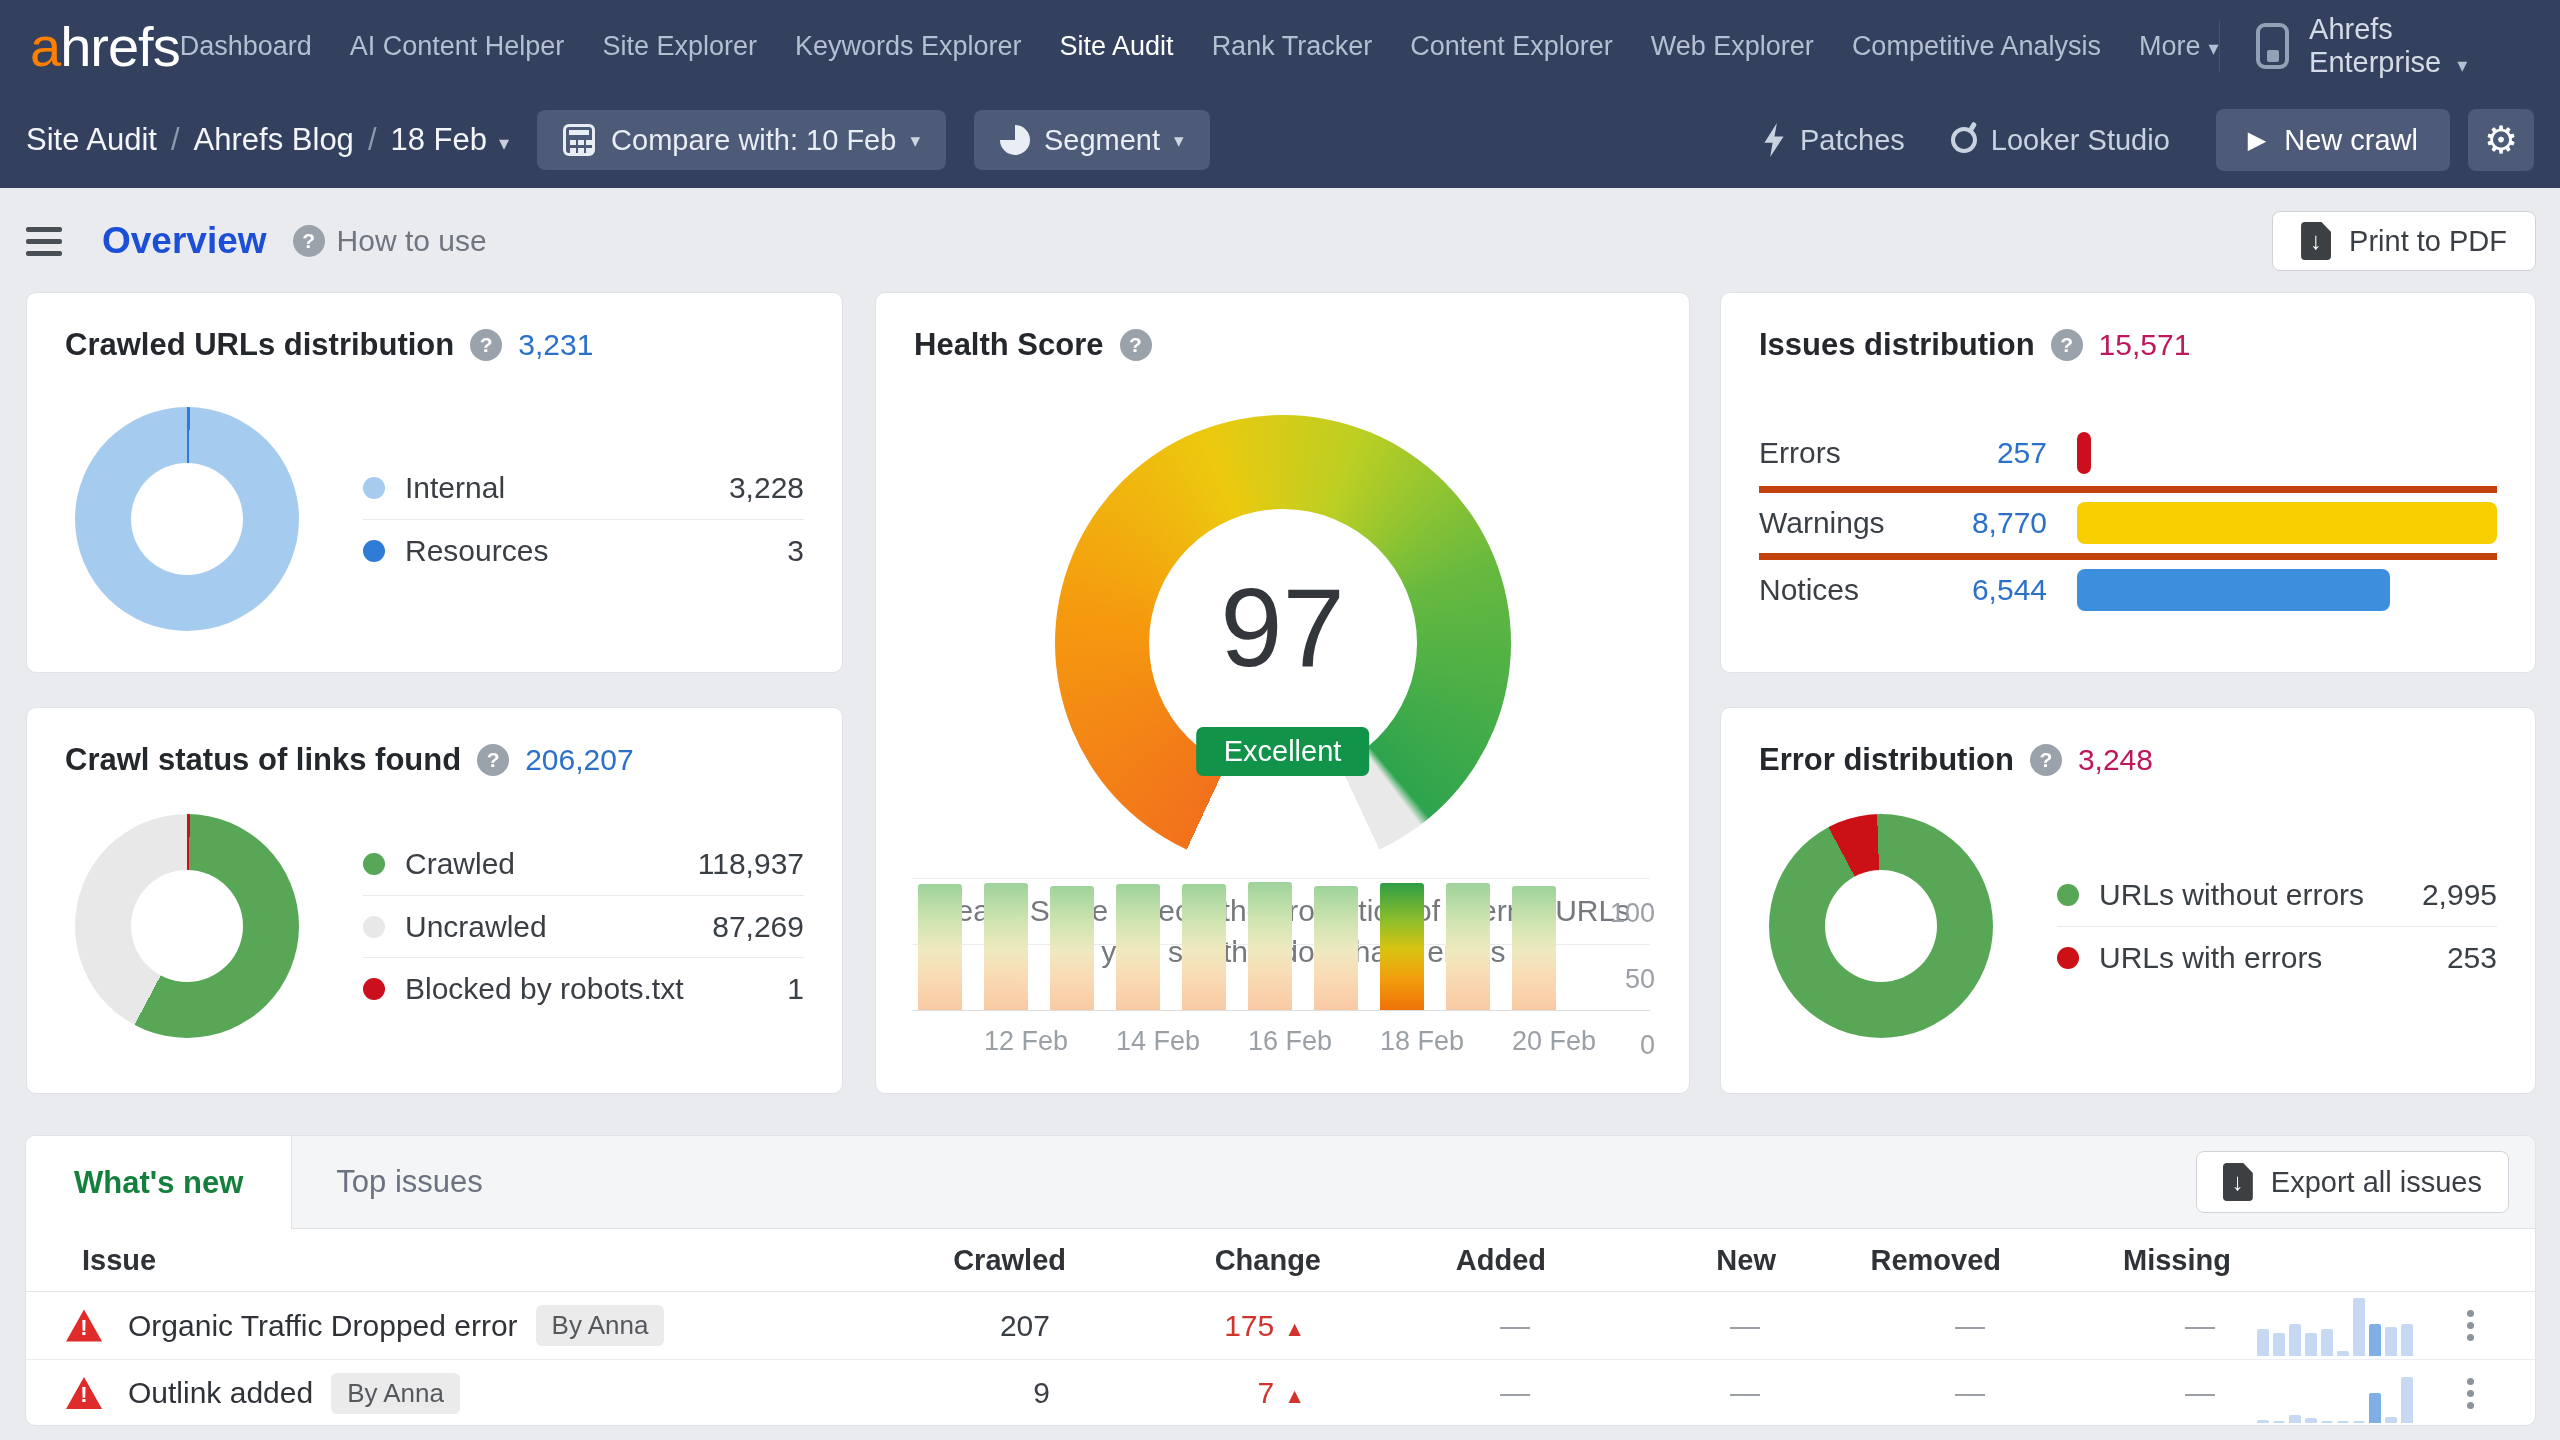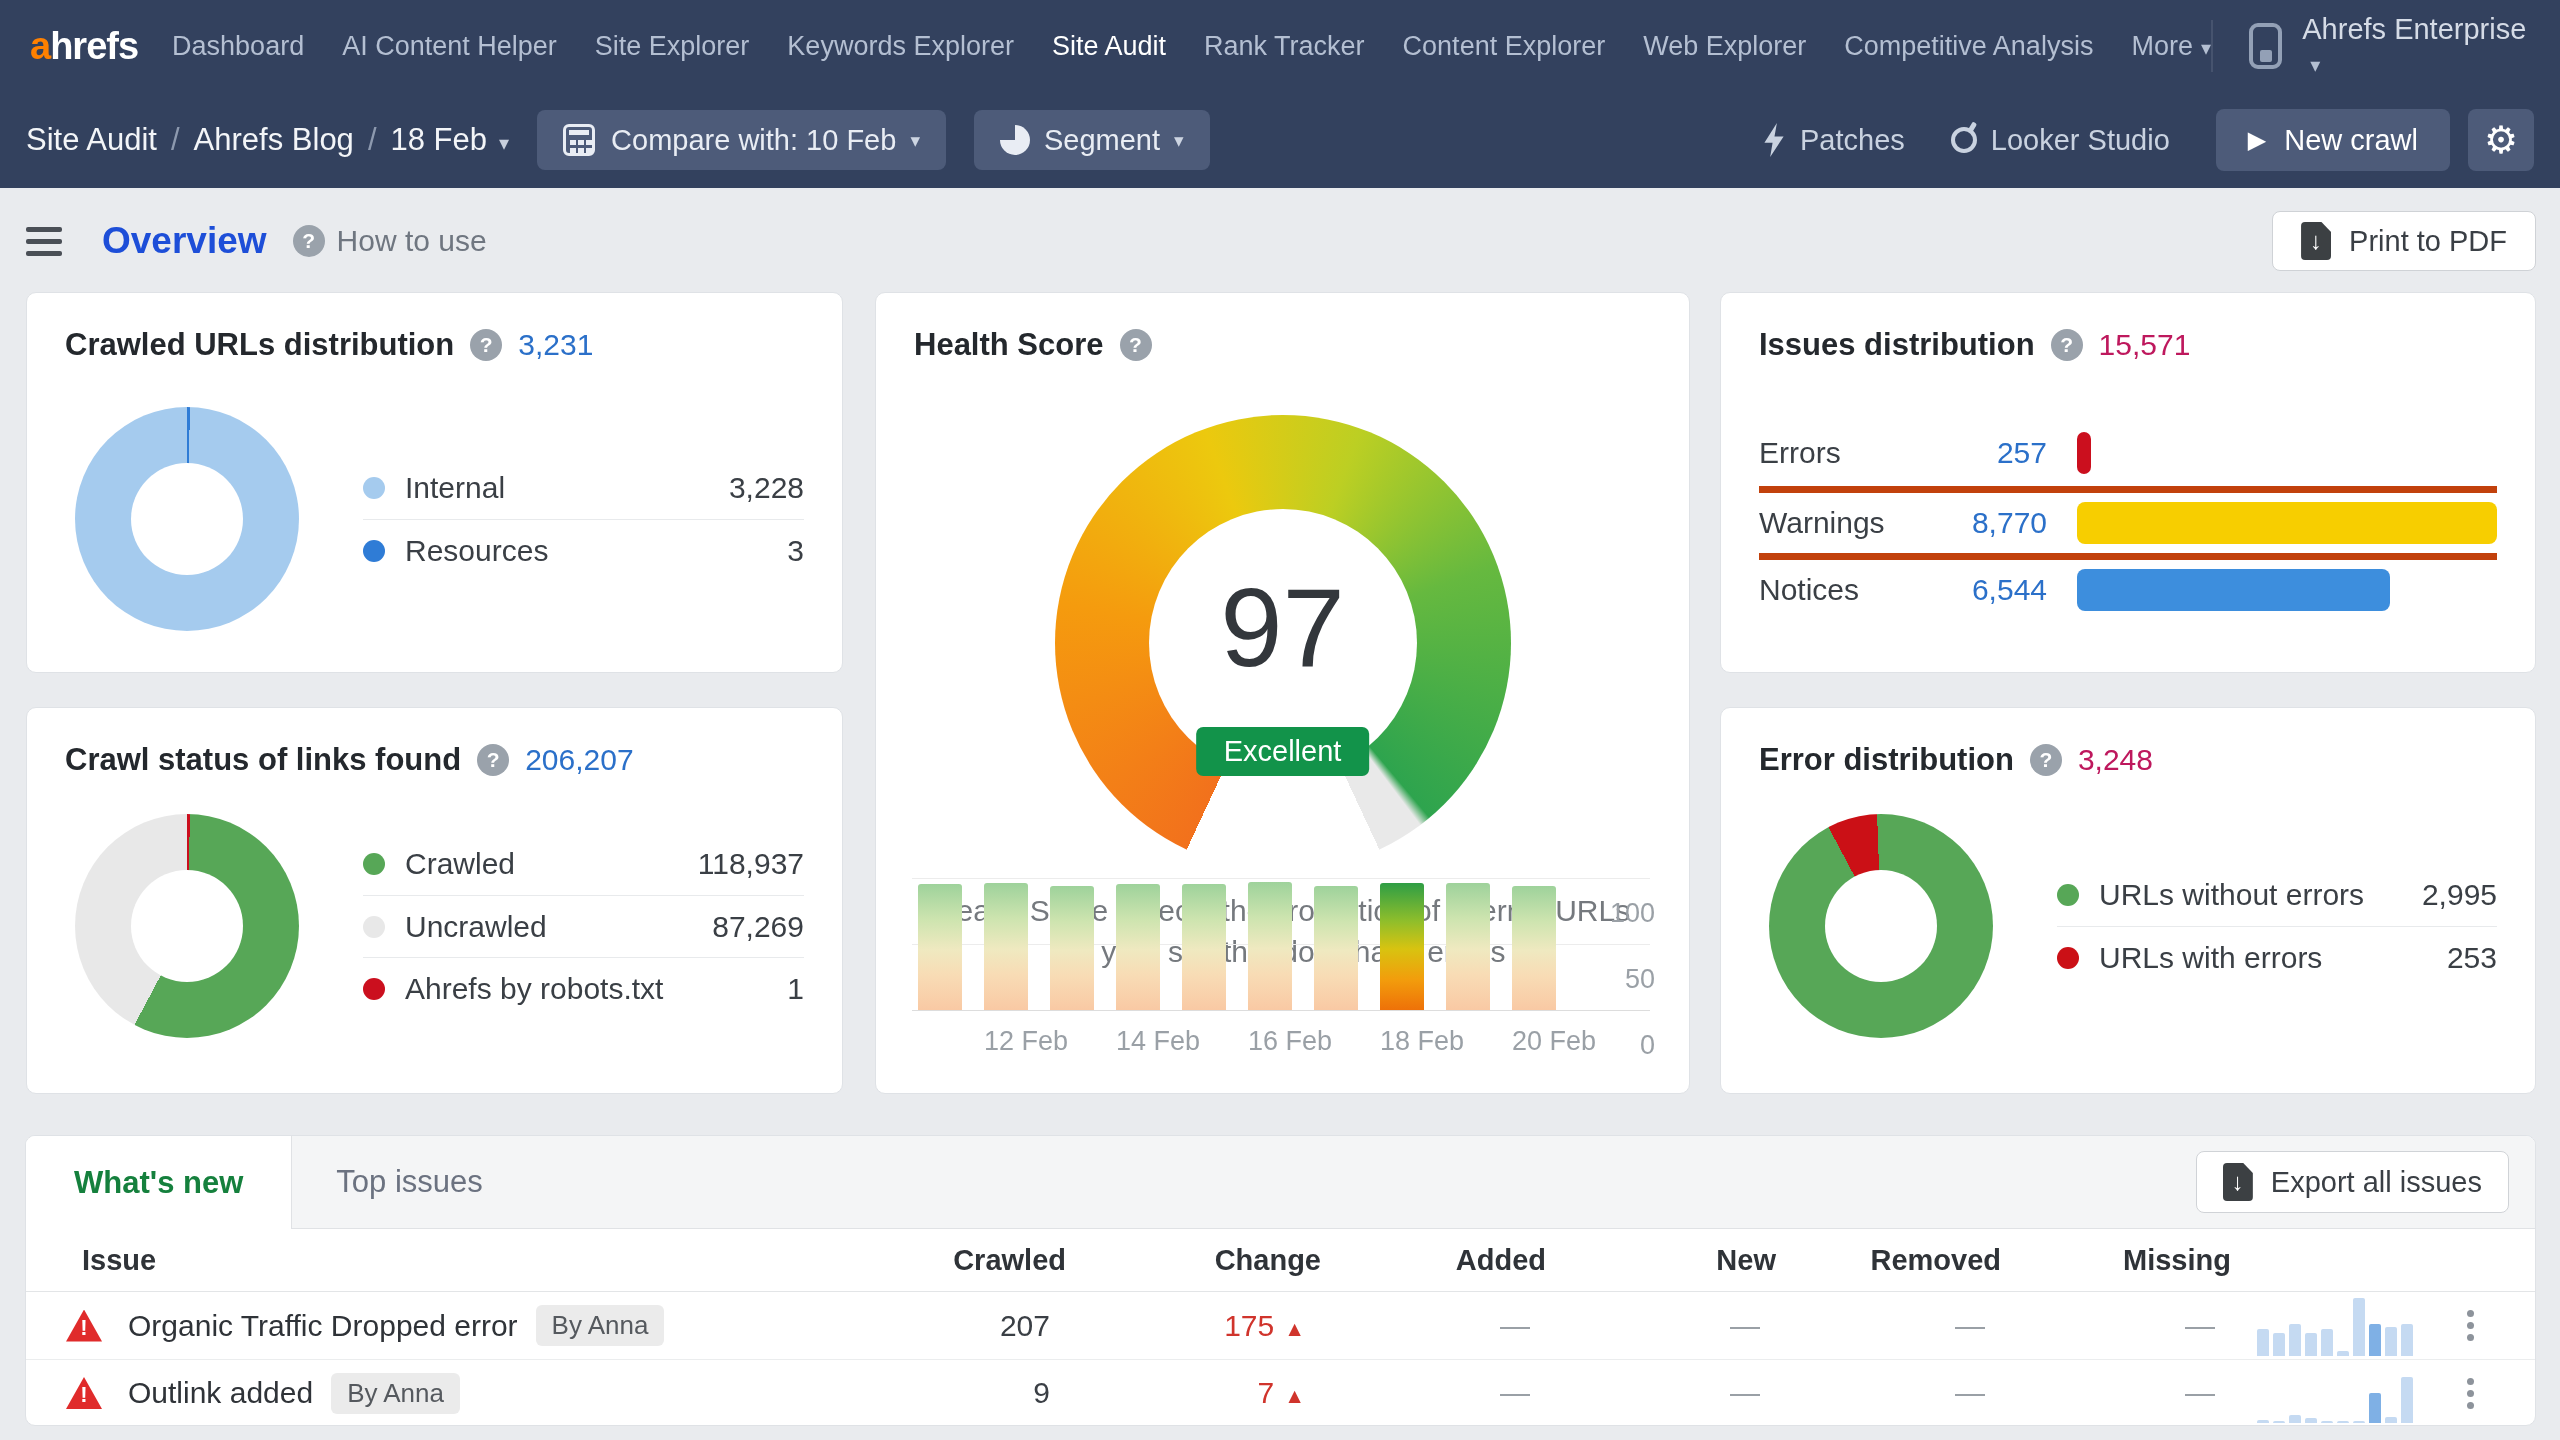--- a/index.html
+++ b/index.html
@@ -2,21 +2,21 @@
 <html><head>
 <meta charset="utf-8">
 <style>
   * { margin:0; padding:0; box-sizing:border-box; }
   html,body { width:2560px; height:1440px; overflow:hidden; }
   body { font-family:"Liberation Sans", sans-serif; background:#e9ebee; position:relative; }
 
   
   .topnav { position:absolute; top:0; left:0; width:2560px; height:92px;
     background:#33415e; display:flex; align-items:center; padding:0 30px; }
-  .logo { font-size:38px; font-weight:bold; letter-spacing:-1px; margin-right:34px; cursor:pointer; }
+  .logo { font-size:56px; font-weight:normal; letter-spacing:-1px; cursor:pointer; }
   .logo .logo-a { color:#ff8000; }
   .logo .logo-rest { color:#ffffff; }
   .nav-items { display:flex; align-items:center; gap:38px; flex:1; }
   .nav-item { font-size:27px; color:#b4bfd2; cursor:pointer; white-space:nowrap; }
   .nav-item.active { color:#ffffff; }
   .nav-caret { font-size:20px; color:#b4bfd2; margin-left:8px; }
   .nav-right { display:flex; align-items:center; }
   .nav-divider { width:2px; height:52px; background:#46536e; margin-right:36px; }
   .workspace-icon { width:36px; height:46px; border:4px solid #93a0b6; border-radius:9px;
     position:relative; margin-right:20px; }
@@ -406,21 +406,21 @@
         <span class="legend-label">Crawled</span>
         <span class="legend-value">118,937</span>
       </div>
       <div class="legend-row">
         <span class="legend-dot" style="background: rgb(232, 232, 232);"></span>
         <span class="legend-label">Uncrawled</span>
         <span class="legend-value">87,269</span>
       </div>
       <div class="legend-row">
         <span class="legend-dot" style="background: rgb(203, 15, 30);"></span>
-        <span class="legend-label">Ahrefs by robots.txt</span>
+        <span class="legend-label">Blocked by robots.txt</span>
         <span class="legend-value">1</span>
       </div>
     </div>
   </div>
 </section>
 
 <section class="card card-e">
   <div class="card-title-row">
     <span class="card-title">Error distribution</span>
     <span class="help-circle">?</span>

